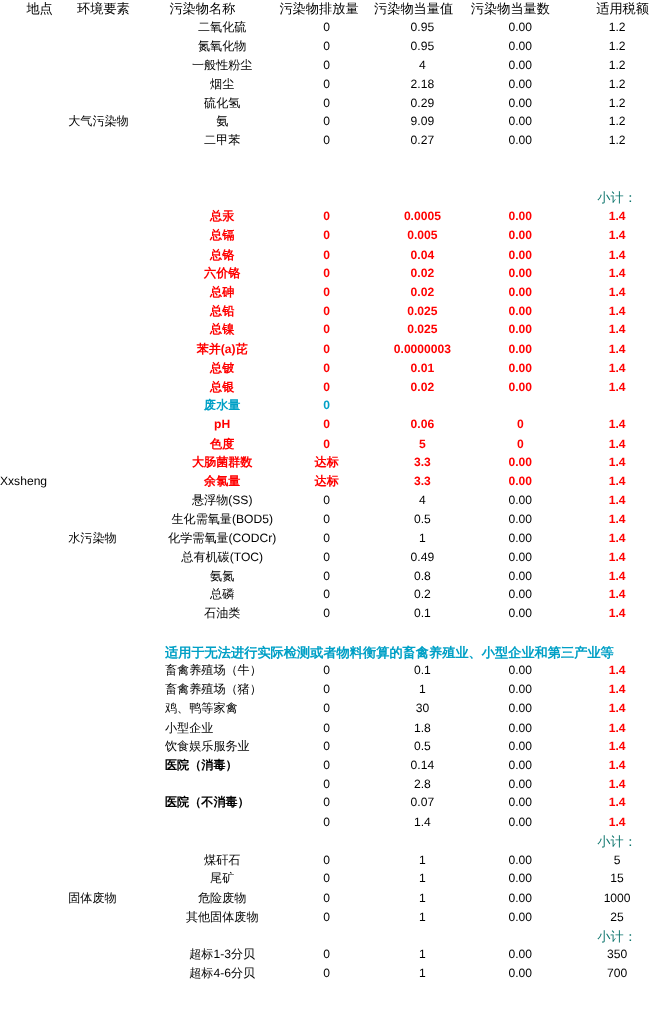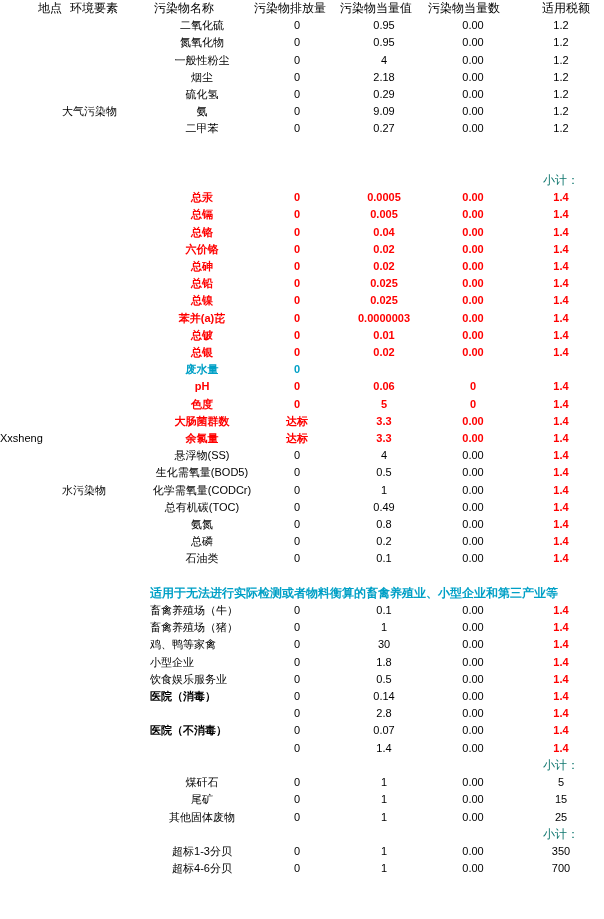--- a/index.html
+++ b/index.html
@@ -35,21 +35,21 @@
   col.c-emis  { width: 86px; }
   col.c-equiv { width: 88px; }
   col.c-num   { width: 90px; }
   col.c-tax   { width: 86px; }
 
   .hdr td {
     font-size: 12px;
     color: #000;
     padding-bottom: 2px;
   }
-  .hdr .h-loc   { text-align: right; padding-left: 10px; }
+  .hdr .h-loc   { text-align: center; padding-left: 10px; }
   .hdr .h-env   { text-align: left; padding-left: 8px; }
   .hdr .h-name  { text-align: left; padding-left: 4px; }
   .hdr .h-emis  { text-align: left; }
   .hdr .h-equiv { text-align: left; }
   .hdr .h-num   { text-align: left; }
   .hdr .h-tax   { text-align: left; padding-left: 24px; }
 
   .loc   { text-align: left; padding-left: 4px; }
   .env   { text-align: left; }
   .name  { text-align: center; }
@@ -510,20 +510,29 @@
         <td class="loc loc-label"></td>
         <td class="env"></td>
         <td class="name black">尾矿</td>
         <td class="emis black">0</td>
         <td class="equiv black">1</td>
         <td class="num black">0.00</td>
         <td class="tax black">15</td>
       </tr>
       <tr>
         <td class="loc loc-label"></td>
+        <td class="env">固体废物</td>
+        <td class="name black">危险废物</td>
+        <td class="emis black">0</td>
+        <td class="equiv black">1</td>
+        <td class="num black">0.00</td>
+        <td class="tax black">1000</td>
+      </tr>
+      <tr>
+        <td class="loc loc-label"></td>
         <td class="env"></td>
         <td class="name black">其他固体废物</td>
         <td class="emis black">0</td>
         <td class="equiv black">1</td>
         <td class="num black">0.00</td>
         <td class="tax black">25</td>
       </tr>
       <tr class="spacer">
         <td class=""></td>
         <td class=""></td>

